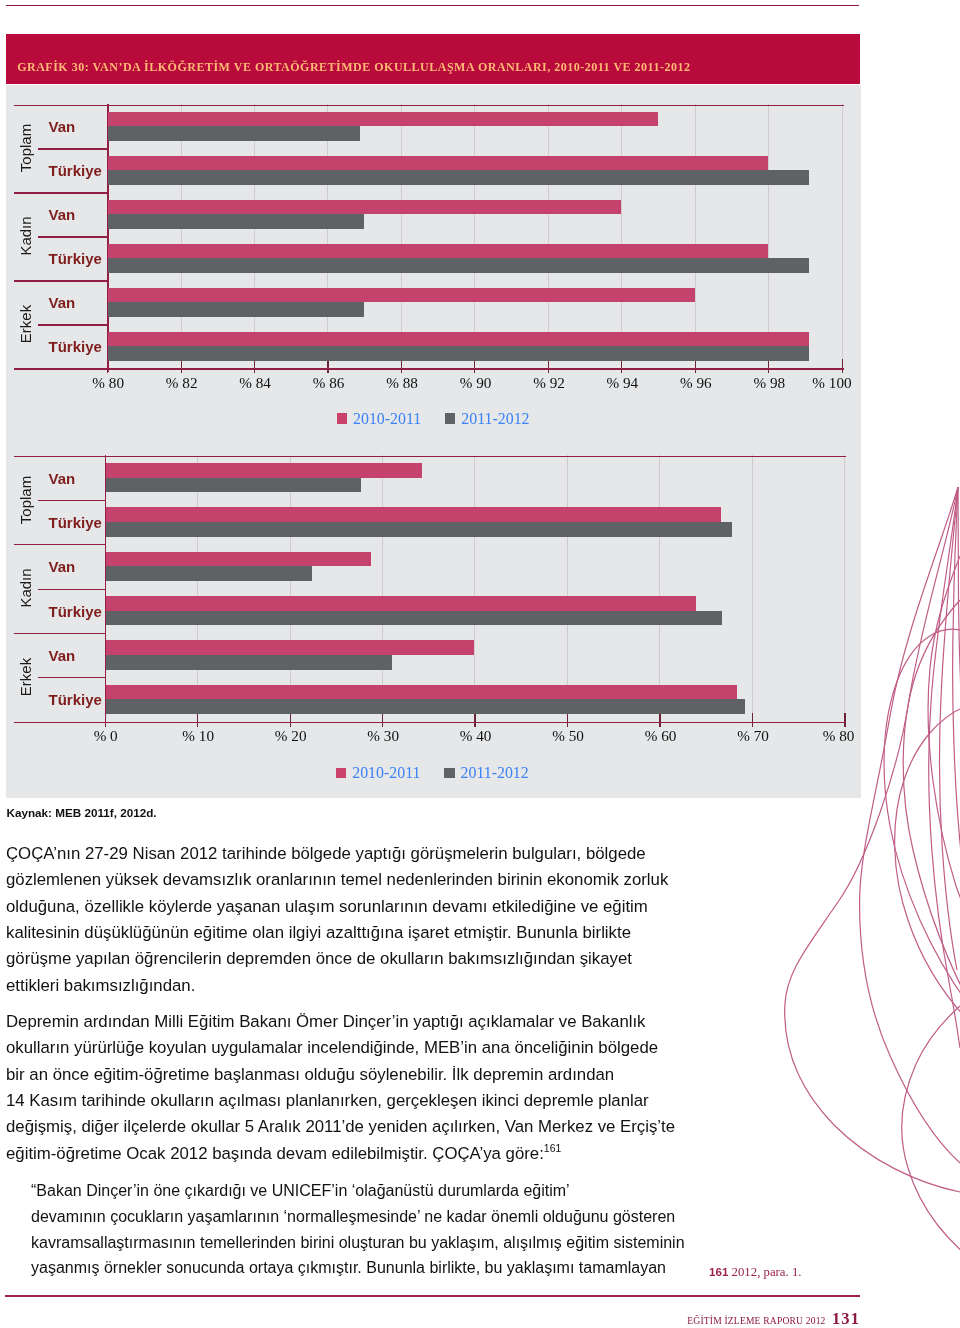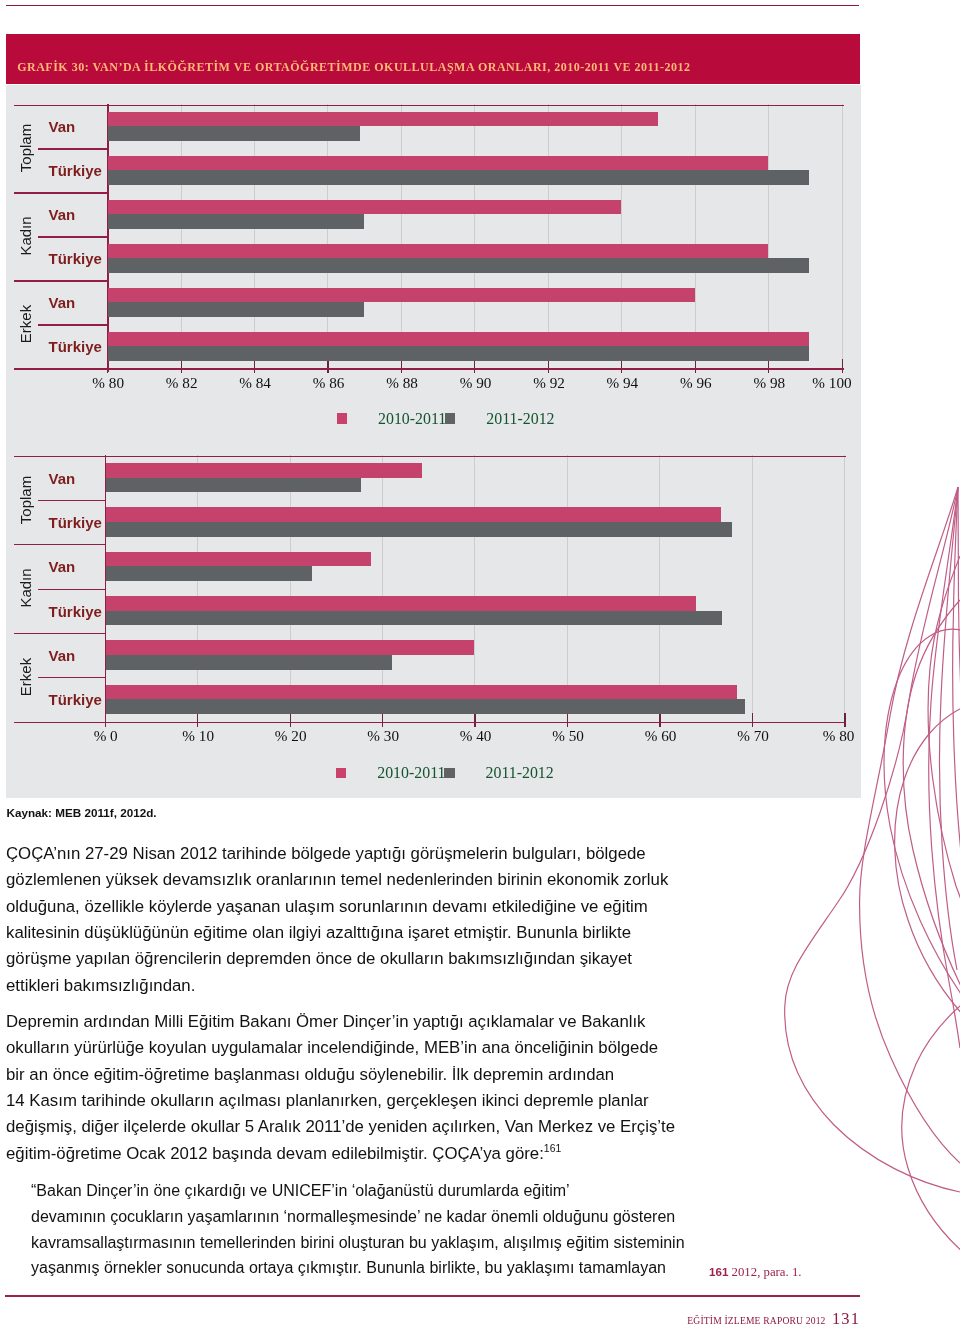--- a/index.html
+++ b/index.html
@@ -20,21 +20,21 @@
   .axisline{position:absolute;background:#931e43;}
   .gridline{position:absolute;background:#cfcbce;width:1px;}
   .tickmark{position:absolute;background:#6d2338;width:1.2px;}
   .bar{position:absolute;}
   .bar.p{background:#c4426c;}
   .bar.g{background:#5f6265;}
   .rowlbl{position:absolute;font-size:15px;color:#7f1d1d;font-family:"Liberation Sans",sans-serif;font-weight:bold;}
   .grplbl{position:absolute;font-size:15px;color:#1b1b1b;font-family:"Liberation Sans",sans-serif;
           white-space:nowrap;line-height:1;}
   .ticklbl{position:absolute;font-size:15.2px;color:#101010;font-family:"Liberation Serif",serif;white-space:nowrap;}
-  .legend{position:absolute;font-size:15.9px;color:#14532d;font-family:"Liberation Serif",serif;white-space:nowrap;margin-left:25px;}
+  .legend{position:absolute;font-size:15.9px;color:#3b82f6;font-family:"Liberation Serif",serif;white-space:nowrap;}
   .swatch{position:absolute;width:10.5px;height:10.5px;}
 
   .src{position:absolute;font-size:11.7px;font-weight:bold;color:#111;font-family:"Liberation Sans",sans-serif;white-space:nowrap;}
   .para{position:absolute;font-size:16.8px;line-height:26.35px;color:#121212;
         font-family:"Liberation Sans",sans-serif;}
   .quote{position:absolute;font-size:16.0px;line-height:25.75px;color:#121212;
          font-family:"Liberation Sans",sans-serif;}
   .fnote{position:absolute;font-size:12.8px;color:#9b2349;font-family:"Liberation Serif",serif;white-space:nowrap;}
   .fnote b{font-family:"Liberation Sans",sans-serif;font-size:11.6px;}
   .botrule{position:absolute;left:5px;top:1295.4px;width:855px;height:1.6px;background:#9b2349;}
@@ -212,21 +212,21 @@
       <div class="tline">yaşanmış örnekler sonucunda ortaya çıkmıştır. Bununla birlikte, bu yaklaşımı tamamlayan</div>
     </div>
 
   <div class="fnote" style="left:709px;top:1265px;">
     <b>161</b><span> 2012, para. 1.</span>
   </div>
 
   <div class="botrule"></div>
 
   <div class="footer" style="left:687.3px;top:1309px;">
-    <span style="font-size:9.6px;letter-spacing:0.17px;">EĞİTİM İZLEME RAPORU 2012</span><span style="font-size:16.5px;font-weight:normal;letter-spacing:1.2px;margin-left:6.3px;">131</span>
+    <span style="font-size:9.6px;letter-spacing:0.17px;">EĞİTİM İZLEME RAPORU 2012</span><span style="font-size:16.5px;font-weight:bold;letter-spacing:1.2px;margin-left:6.3px;">131</span>
   </div>
 
   <svg class="swirl" viewBox="760 0 200 1328" xmlns="http://www.w3.org/2000/svg" fill="none" stroke="#c05d86" stroke-width="1.2">
     <path d="M958,487 C940,548 905,630 890,716 C877,792 860,852 859.6,900 C859,962 870,1012 891,1058 C913,1107 938,1143 960,1163"></path>
     <path d="M958,487 C946,548 922,620 909,700 C898,772 866,862 838,902 C808,946 786,972 784.8,1006 C783,1054 802,1092 834,1125 C870,1161 917,1183 960,1192"></path>
     <path d="M958,487 C950,556 936,628 931,702 C924,800 934,902 949,982 C955,1014 958,1034 960,1048"></path>
     <path d="M958,487 C952,552 944,624 941,698 C936,802 944,902 957,970"></path>
     <path d="M958,487 C956,528 954,570 953.5,612 C951,694 954,790 962,862"></path>
     <path d="M960,556 C944,596 934,628 930,668 C923,740 936,822 956,886 C965,910 968,920 970,928"></path>
     <path d="M960,600 C942,620 926,644 916,674 C900,722 899,790 913,850 C930,924 959,988 990,1040"></path>

